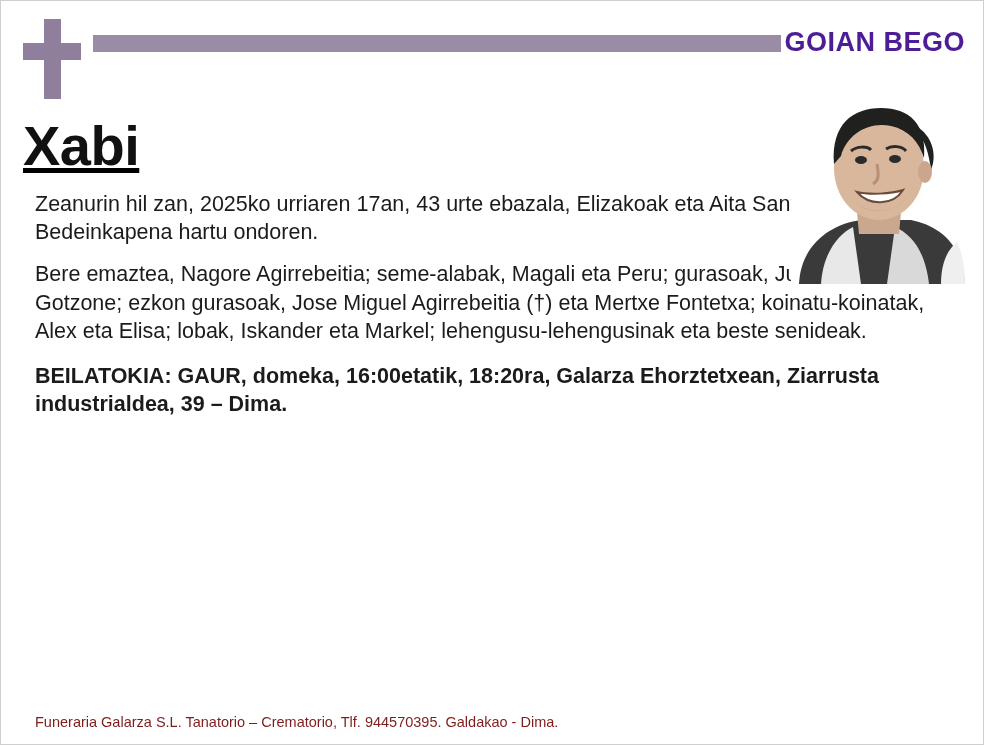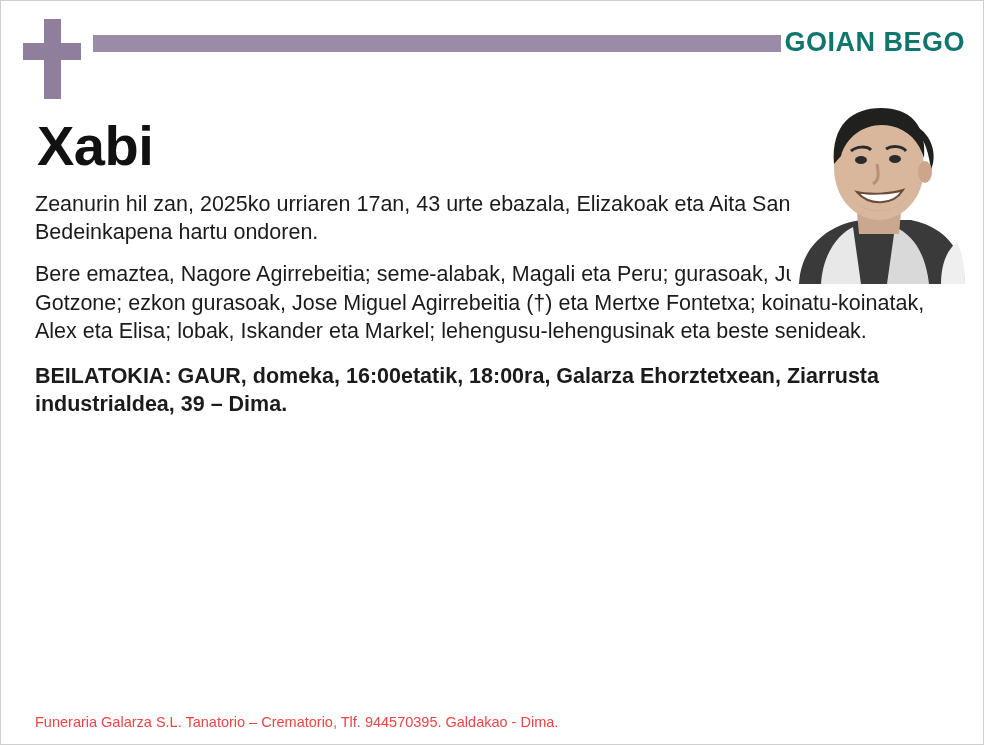--- a/index.html
+++ b/index.html
@@ -56,27 +56,28 @@
     width: 688px;
     background: #9a8ba6;
   }
   .goian {
     position: absolute;
     right: 18px;
     top: 26px;
     font-size: 27px;
     font-weight: bold;
     letter-spacing: 0.5px;
-    color: #0f766e;
+    color: #4c1d95;
   }
 
   
   .namewrap {
     position: relative;
-    padding: 18px 0 0 36px;
+    padding: 18px 0 0 22px;
+    text-decoration: underline;
   }
   .firstname, .lastname {
     font-size: 56px;
     font-weight: bold;
     line-height: 1.12;
     color: #111111;
     letter-spacing: -0.5px;
   }
   .portrait {
     position: absolute;
@@ -111,21 +112,21 @@
     font-size: 21.5px;
     font-weight: bold;
     line-height: 1.34;
     margin: 0;
   }
   .footer {
     position: absolute;
     left: 34px;
     bottom: 14px;
     font-size: 14.5px;
-    color: #ef4444;
+    color: #7f1d1d;
   }
 </style>
 </head>
 <body>
 
 <div class="obituary">
 
   <div class="header">
     <div class="cross">
       <div class="v"></div>
@@ -166,17 +167,17 @@
         <path d="M66 98 C78 112 102 112 112 96 C100 100 78 101 66 98 Z" fill="#ffffff" stroke="#6b4b3a" stroke-width="2"></path>
 
         <path d="M62 104 C72 122 104 122 116 102 C108 120 72 122 62 104 Z" fill="#c59e83" opacity="0.5"></path>
       </svg>
     </div>
   </div>
 
   <div class="body">
     <p class="para tight">Zeanurin hil zan, 2025ko urriaren 17an, 43 urte ebazala, Elizakoak eta Aita Santuaren Bedeinkapena hartu ondoren.</p>
     <p class="para">Bere emaztea, Nagore Agirrebeitia; seme-alabak, Magali eta Peru; gurasoak, Juan Cruz eta Gotzone; ezkon gurasoak, Jose Miguel Agirrebeitia (†) eta Mertxe Fontetxa; koinatu-koinatak, Alex eta Elisa; lobak, Iskander eta Markel; lehengusu-lehengusinak eta beste senideak.</p>
-    <p class="vigil">BEILATOKIA: GAUR, domeka, 16:00etatik, 18:00ra, Galarza Ehorztetxean, Ziarrusta industrialdea, 39 – Dima.</p>
+    <p class="vigil">BEILATOKIA: GAUR, domeka, 16:00etatik, 18:20ra, Galarza Ehorztetxean, Ziarrusta industrialdea, 39 – Dima.</p>
   </div>
 
   <div class="footer">Funeraria Galarza S.L. Tanatorio – Crematorio, Tlf. 944570395. Galdakao - Dima.</div>
 </div>
 
 </body></html>

